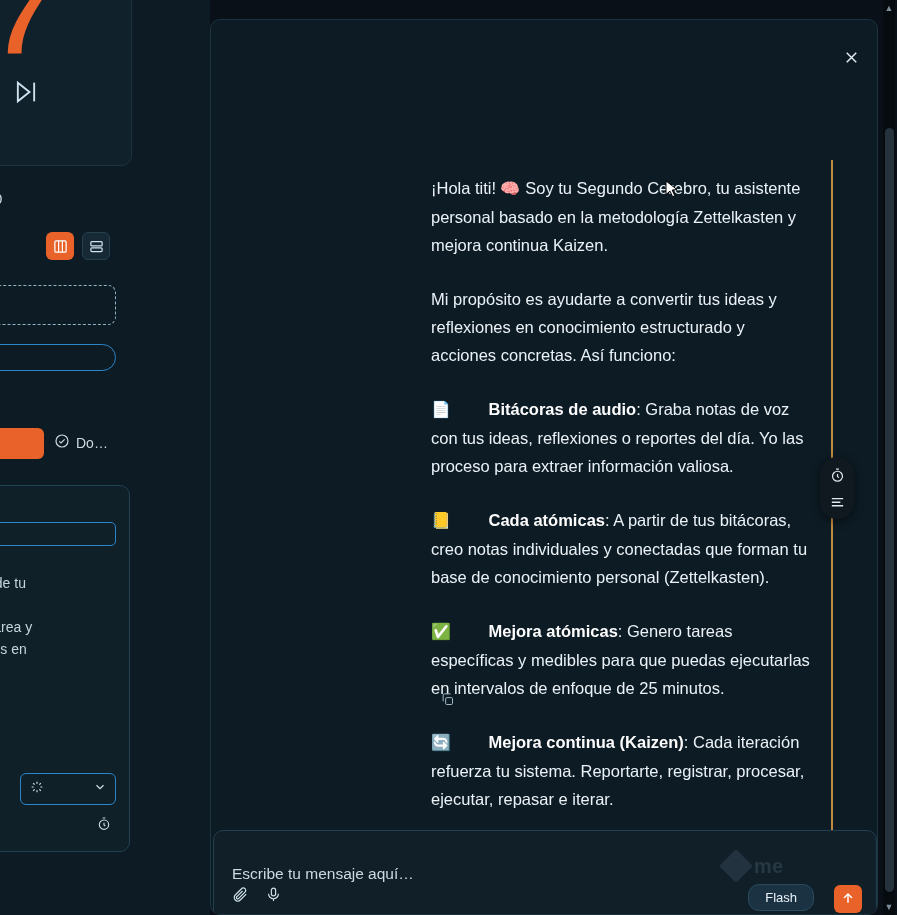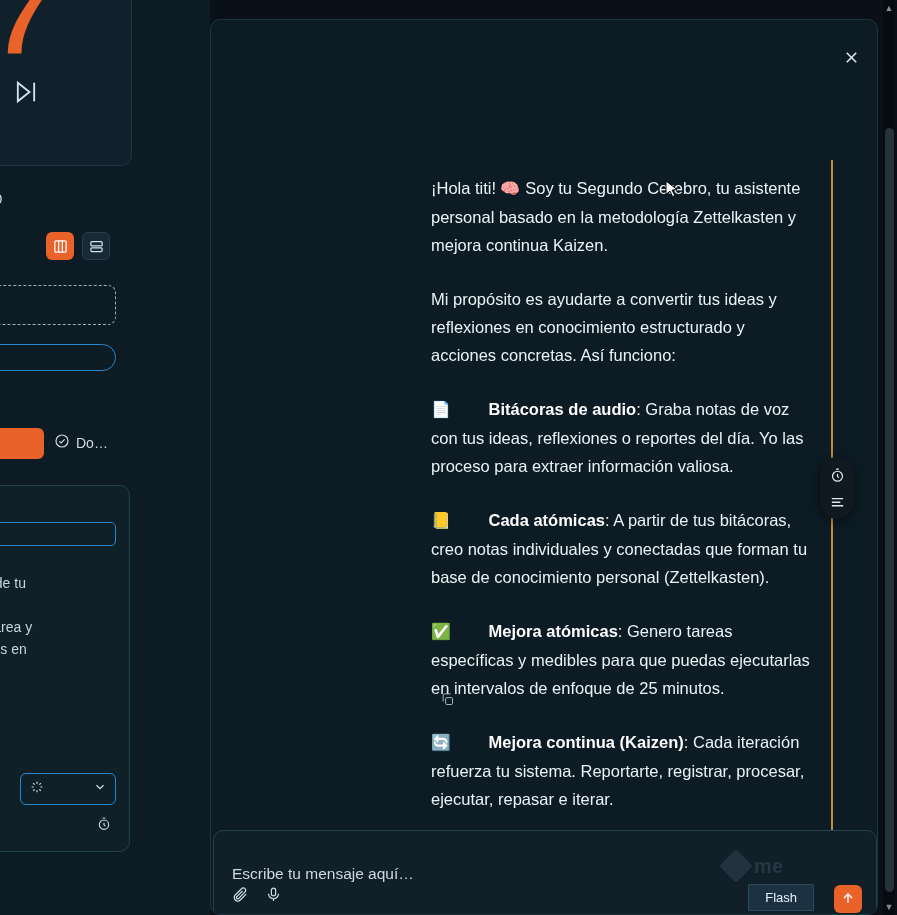--- a/index.html
+++ b/index.html
@@ -181,21 +181,21 @@
   }
   .composer-input::placeholder { color: #cdd9e1; }
   .composer-icons {
     position: absolute; left: 18px; bottom: 18px;
     display: flex; gap: 16px; color: #cfe0ea;
   }
   .composer-icons svg { width: 17px; height: 17px; cursor: pointer; }
   .flash-btn {
     position: absolute; right: 62px; bottom: 14px;
     background: #1b3242; color: #e9f2f8;
-    border: 1px solid #2b4a5e; border-radius: 1px;
+    border: 1px solid #2b4a5e; border-radius: 11px;
     font-size: 13px; padding: 5px 16px; cursor: pointer;
     font-family: "Liberation Sans", sans-serif;
   }
   .send-btn {
     position: absolute; right: 14px; bottom: 12px;
     width: 28px; height: 28px;
     background: #e8622a; border-radius: 6px; border: none;
     display: flex; align-items: center; justify-content: center;
     color: #fff; cursor: pointer;
   }

